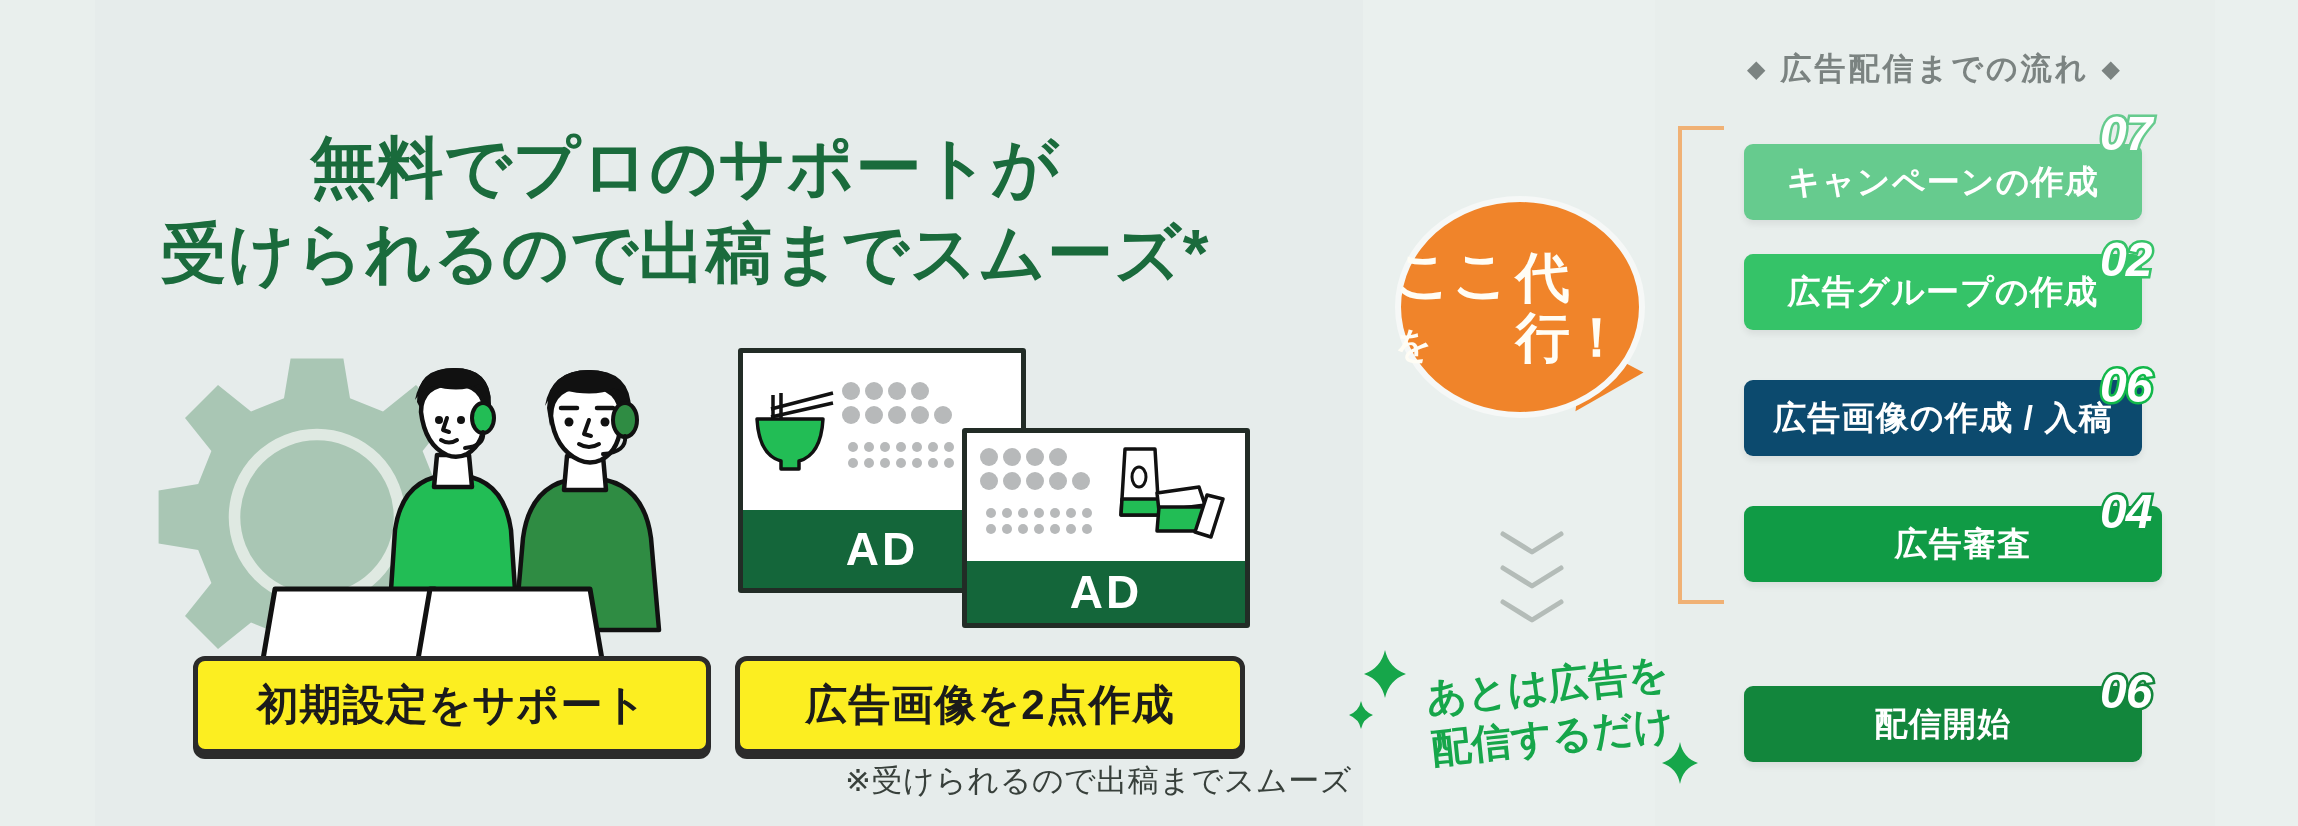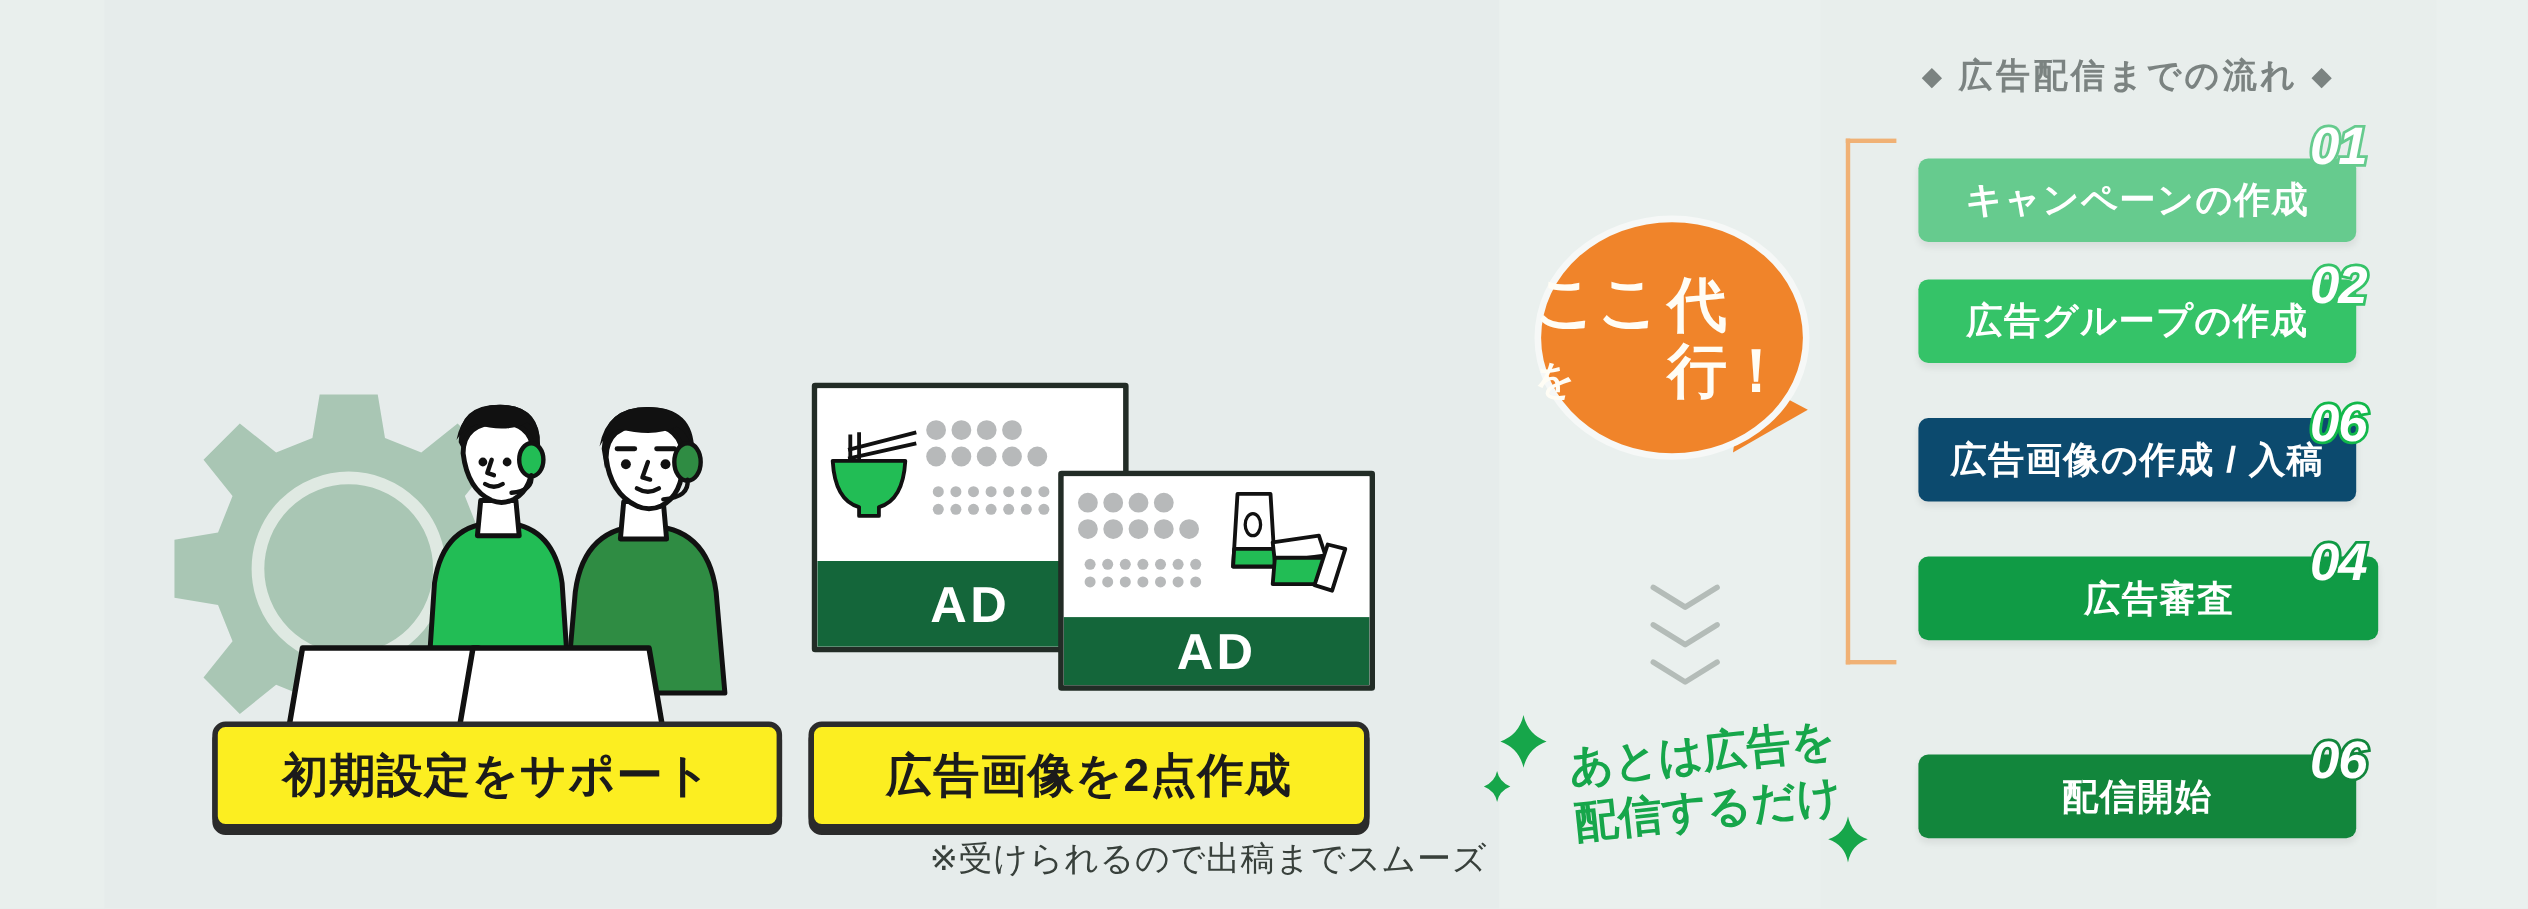--- a/index.html
+++ b/index.html
@@ -179,20 +179,24 @@
 </head>
 <body>
 
 <div id="stage">
 
   <div class="bg-outer"></div>
   <div class="bg-inner"></div>
   <div class="bg-right"></div>
   <div class="bg-rightcol"></div>
 
+  <div class="headline">
+    <span class="l1">無料でプロのサポートが</span>
+    <span class="l2">受けられるので出稿までスムーズ*</span>
+  </div>
 
   <svg class="gear" viewBox="0 0 100 100">
     <path fill="#a9c6b4" d="M50 2 L58 2 L60 14 L70 18 L80 10 L90 20 L82 30 L86 40 L98 42 L98 58 L86 60 L82 70 L90 80 L80 90 L70 82 L60 86 L58 98 L42 98 L40 86 L30 82 L20 90 L10 80 L18 70 L14 60 L2 58 L2 42 L14 40 L18 30 L10 20 L20 10 L30 18 L40 14 L42 2 Z"></path>
     <circle cx="50" cy="50" r="25" fill="none" stroke="#dfe9e2" stroke-width="3.5"></circle>
   </svg>
 
   <svg class="people" viewBox="0 0 370 300">
 
     <g>
       <path d="M40 170 q8 -55 58 -55 q50 0 58 55 l6 90 l-128 0 Z" fill="#22bd55" stroke="#111" stroke-width="4.5" stroke-linejoin="round"></path>
@@ -314,21 +318,21 @@
 
   <div class="note">※受けられるので出稿までスムーズ</div>
 
   <div class="flow-title">
     <span class="dia">◆</span><span>広告配信までの流れ</span><span class="dia">◆</span>
   </div>
 
   <div class="bracket"></div>
 
   <div class="step" id="step1" style="background: rgb(102, 203, 142);">キャンペーンの作成</div>
-  <div class="stepnum" id="num1" style="-webkit-text-stroke: 5px rgb(102, 203, 142); paint-order: stroke;">01</div>
+  <div class="stepnum" id="num1" style="-webkit-text-stroke: 5px rgb(102, 203, 142); paint-order: stroke;">07</div>
 
   <div class="step" id="step2" style="background: rgb(53, 195, 104);">広告グループの作成</div>
   <div class="stepnum" id="num2" style="-webkit-text-stroke: 5px rgb(53, 195, 104); paint-order: stroke;">02</div>
 
   <div class="step" id="step3" style="background: #0c4a6e;">広告画像の作成 / 入稿</div>
   <div class="stepnum" id="num3" style="-webkit-text-stroke: 5px rgb(18, 184, 74); paint-order: stroke;">06</div>
 
   <div class="step" id="step4" style="background: rgb(16, 155, 69);">広告審査</div>
   <div class="stepnum" id="num4" style="-webkit-text-stroke: 5px rgb(16, 155, 69); paint-order: stroke;">04</div>
 

